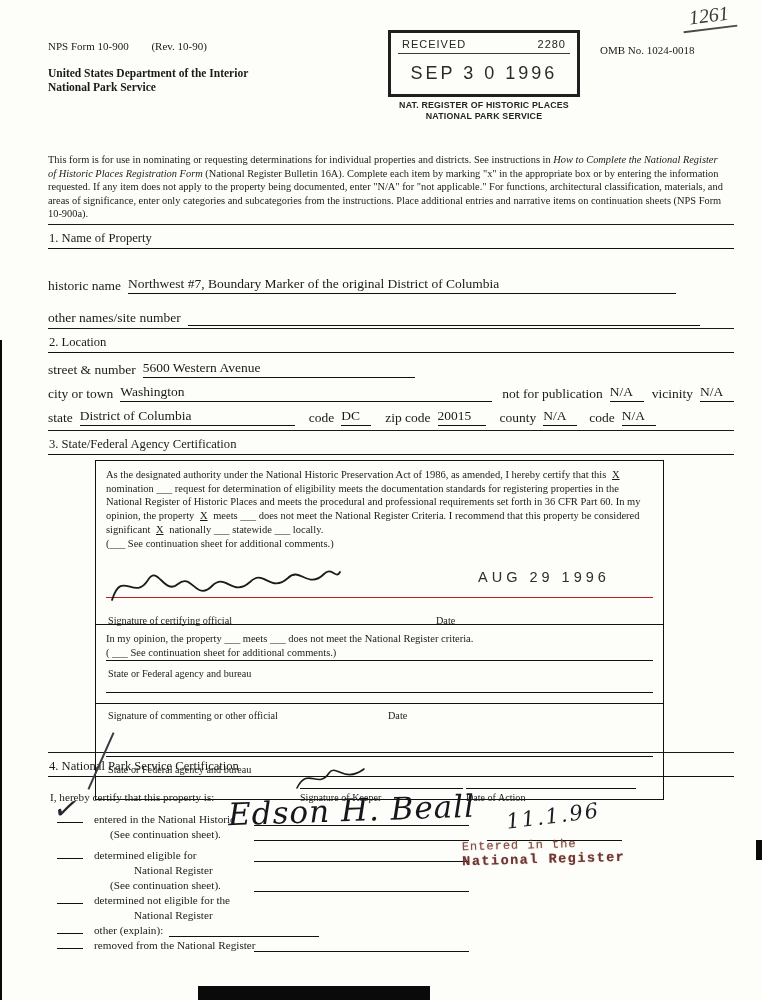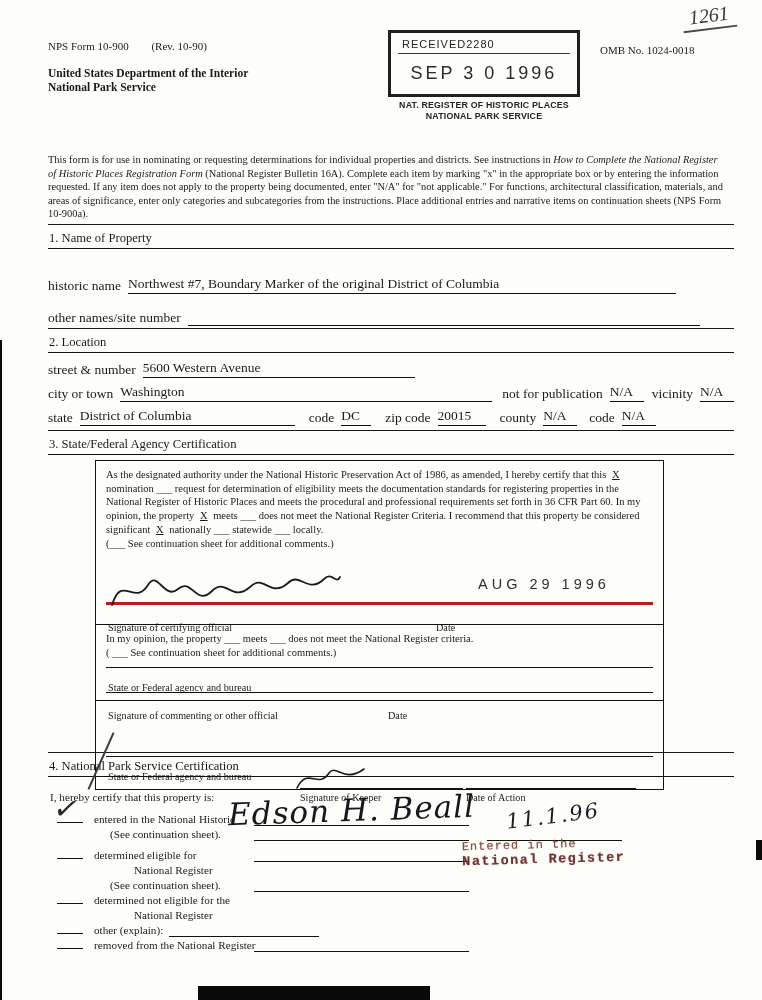--- a/index.html
+++ b/index.html
@@ -10,21 +10,21 @@
 
   .hand-id{position:absolute;left:682px;top:4px;font-size:20px;font-style:italic;color:#3a3a3a;
            transform:rotate(-7deg);border-bottom:2px solid #4a4a4a;padding:0 7px 1px}
   .form-no{font-size:11px}
   .form-no span{margin-right:20px}
   .omb{position:absolute;left:600px;top:44px;font-size:11px}
 
   .stamp{position:absolute;left:388px;top:30px;width:192px;text-align:center;
          font-family:"Liberation Sans",sans-serif;color:#242424}
   .stamp-box{border:3px solid #1f1f1f;padding:3px 7px 10px;background:#fdfdf9}
-  .stamp-r1{display:flex;justify-content:flex-start;align-items:flex-end;font-size:11px;
+  .stamp-r1{display:flex;justify-content:space-between;align-items:flex-end;font-size:11px;
             letter-spacing:1px;border-bottom:1.5px solid #3a3a3a;padding:2px 4px 3px}
   .stamp-date{font-size:18px;font-weight:normal;letter-spacing:3px;margin-top:9px;color:#2a2a2a}
   .stamp-org{font-size:8.8px;font-weight:bold;line-height:1.25;margin-top:3px;letter-spacing:.2px}
 
   .dept{font-size:11.5px;font-weight:bold;line-height:1.25}
   .doc-title{font-size:15.5px;font-weight:bold;line-height:1.18}
   .intro{font-size:10.4px;line-height:1.3;width:680px}
 
   .sec-hdr{font-weight:normal;font-size:12.6px;border-top:1.2px solid #1a1a1a;
            border-bottom:1.6px solid #111;padding:6px 0 2px 1px}
@@ -32,33 +32,33 @@
   .frow{display:flex;align-items:flex-end;font-size:13.5px}
   .frow .lbl{white-space:nowrap;padding-right:7px}
   .fill{border-bottom:1.2px solid #111;min-height:18px;white-space:nowrap}
   .grow{flex:1}
   .mr58{margin-right:58px}.mr34{margin-right:34px}
   .w272{width:272px}.w215{width:215px}.w48{width:48px}.w34{width:34px}.w30{width:30px}
   .ml8{margin-left:8px}.ml10{margin-left:10px}.ml12{margin-left:12px}.ml14{margin-left:14px}
   .mt5{margin-top:14px}.mt6{margin-top:6px}
 
   .cert-box{position:absolute;left:95px;right:98px;border:1.3px solid #111;
-            padding:7px 10px 6px;font-size:10.5px;line-height:1.3}
+            padding:7px 10px 23px;font-size:10.5px;line-height:1.3}
   .xmark{text-decoration:underline;padding:0 3px}
   .cert-cont{margin-top:1px}
-  .sigline{position:relative;height:34px;border-bottom:3px solid #b91c1c;margin-top:20px}
+  .sigline{position:relative;height:34px;border-bottom:1px solid #b91c1c;margin-top:13px}
   .sig-svg{position:absolute;left:2px;bottom:-9px}
   .date-stamp{position:absolute;left:372px;top:4px;font-family:"Liberation Sans",sans-serif;
               font-size:14.5px;letter-spacing:4px;color:#2d2d2d}
   .lblrow{display:flex;font-size:10.2px;margin-top:16px}
   .lblrow .w1{width:330px;padding-left:2px}
   .lblrow2 .w1{width:282px}
   .gap14{height:14px}.gap8{height:8px}
   .agline{border-bottom:1px solid #111;height:20px}
-  .aglbl{font-size:10.2px;margin-top:13px;padding-left:2px}
+  .aglbl{font-size:10.2px;margin-top:6px;padding-left:2px}
   .sigline2{height:26px;border-bottom:1px solid #111}
 
   .s4{font-size:11.2px}
   .krow{position:relative;height:30px}
   .kintro{position:absolute;left:2px;top:9px}
   .kgroup{position:absolute;top:6px;border-top:1.1px solid #111;padding-top:3px;font-size:10.1px}
   .kg1{left:252px;width:163px}
   .kg2{left:418px;width:170px}
   .lrow{display:flex;align-items:flex-end;min-height:14px;line-height:13.5px;margin-bottom:1px}
   .mcol{width:46px;flex:none}

